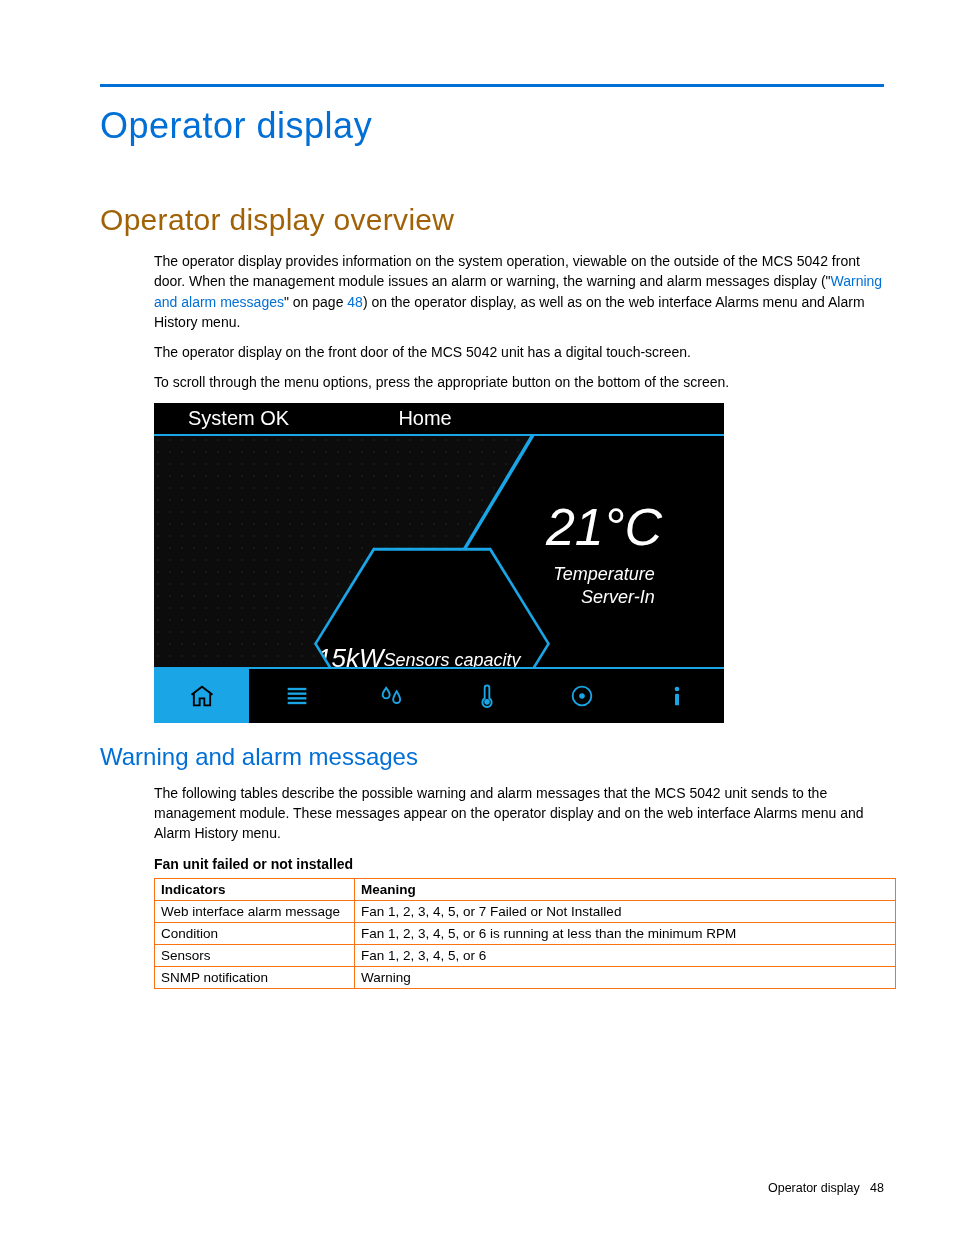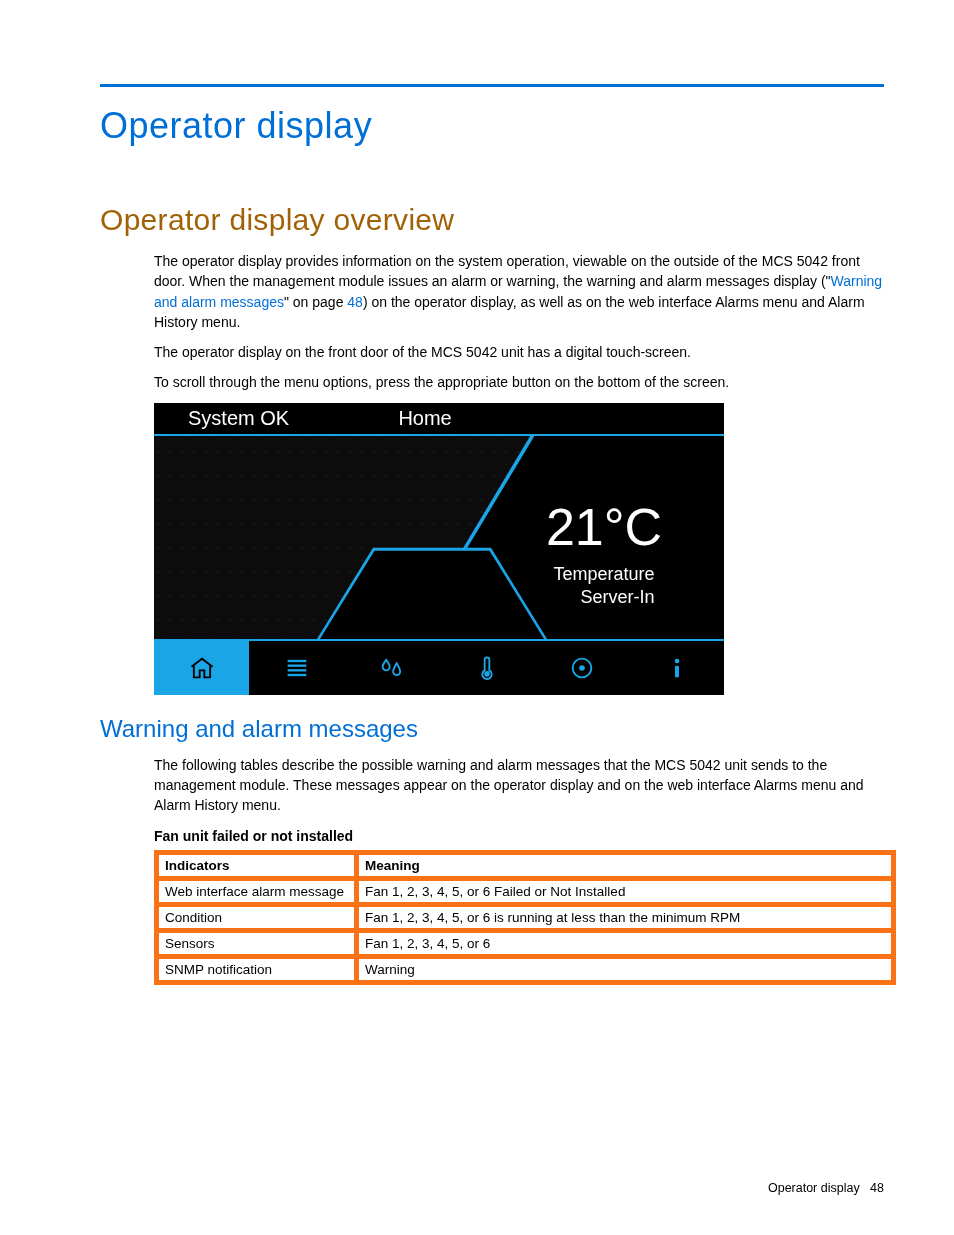--- a/index.html
+++ b/index.html
@@ -64,25 +64,26 @@
   .ts-top {
     display: flex;
     font-size: 20px;
     padding: 4px 10px;
     margin-left: 24px;
   }
   .ts-top .status { flex: 0 0 40%; }
   .ts-top .title  { flex: 0 0 20%; text-align: left; }
   .ts-body {
     position: relative;
-    height: 207px;
+    height: 235px;
     background: radial-gradient(circle at 4px 4px, #181818 1px, #0c0c0c 1px) 0 0 / 12px 12px;
     border-top: 2px solid #1aa6e6;
     border-bottom: 2px solid #1aa6e6;
     overflow: hidden;
+    font-style: italic;
   }
   .hex-big-outer {
     position: absolute;
     top: -34px;
     right: -84px;
     width: 348px;
     height: 303px;
     background: #1aa6e6;
     clip-path: polygon(25% 2%, 75% 2%, 100% 50%, 75% 98%, 25% 98%, 0% 50%);
   }
@@ -153,21 +154,21 @@
     margin-top: 12px;
     margin-bottom: 6px;
   }
   table.alarm {
     margin-left: 54px;
     border-collapse: collapse;
     width: 742px;
     font-size: 13.5px;
   }
   table.alarm th, table.alarm td {
-    border: 5px solid #f97316;
+    border: 1px solid #f97316;
     padding: 3px 6px;
     text-align: left;
     vertical-align: top;
   }
   table.alarm th { font-weight: bold; }
   table.alarm col.c1 { width: 200px; }
   .footer {
     position: absolute;
     bottom: 40px;
     right: 70px;
@@ -266,21 +267,21 @@
       </colgroup>
     <thead>
       <tr>
         <th>Indicators</th>
         <th>Meaning</th>
       </tr>
     </thead>
     <tbody>
       <tr>
           <td>Web interface alarm message</td>
-          <td>Fan 1, 2, 3, 4, 5, or 6 Failed or Not Installed</td>
+          <td>Fan 1, 2, 3, 4, 5, or 7 Failed or Not Installed</td>
         </tr>
       <tr>
           <td>Condition</td>
           <td>Fan 1, 2, 3, 4, 5, or 6 is running at less than the minimum RPM</td>
         </tr>
       <tr>
           <td>Sensors</td>
           <td>Fan 1, 2, 3, 4, 5, or 6</td>
         </tr>
       <tr>

